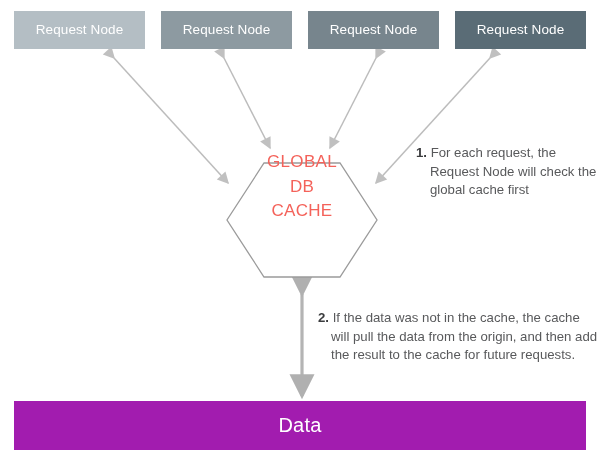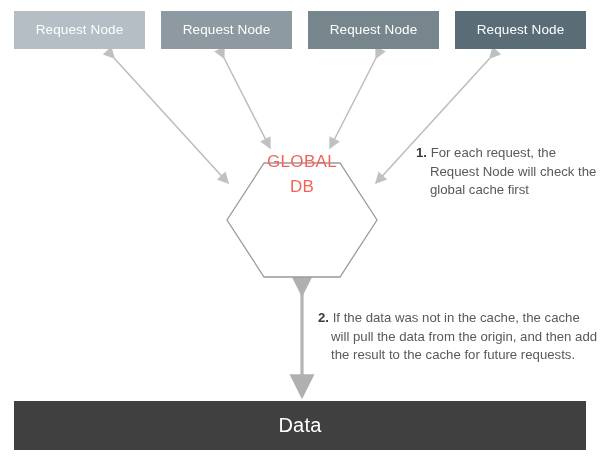--- a/index.html
+++ b/index.html
@@ -168,30 +168,31 @@
     </div>
   </div>
 
   <div class="hexagon-wrap">
     <svg width="152" height="140" viewBox="0 0 152 140">
       <polygon points="38,13 114,13 151,70 114,127 38,127 1,70" fill="#ffffff" stroke="#9b9b9b" stroke-width="1.3"></polygon>
     </svg>
     <div class="hex-label">
       <span>GLOBAL</span>
       <span>DB</span>
+      <span>CACHE</span>
     </div>
   </div>
 
   <div class="annotation" id="annotation-1">
     <span class="num">1.</span>
     <span class="body">For each request, the Request Node will check the global cache first</span>
   </div>
 
   <div class="annotation" id="annotation-2">
     <span class="num">2.</span>
     <span class="body">If the data was not in the cache, the cache will pull the data from the origin, and then add the result to the cache for future requests.</span>
   </div>
 
-  <div class="data-bar" style="background:#404040">
+  <div class="data-bar" style="background:#a21caf">
     <span>Data</span>
   </div>
 
 </div>
 
 </body></html>

